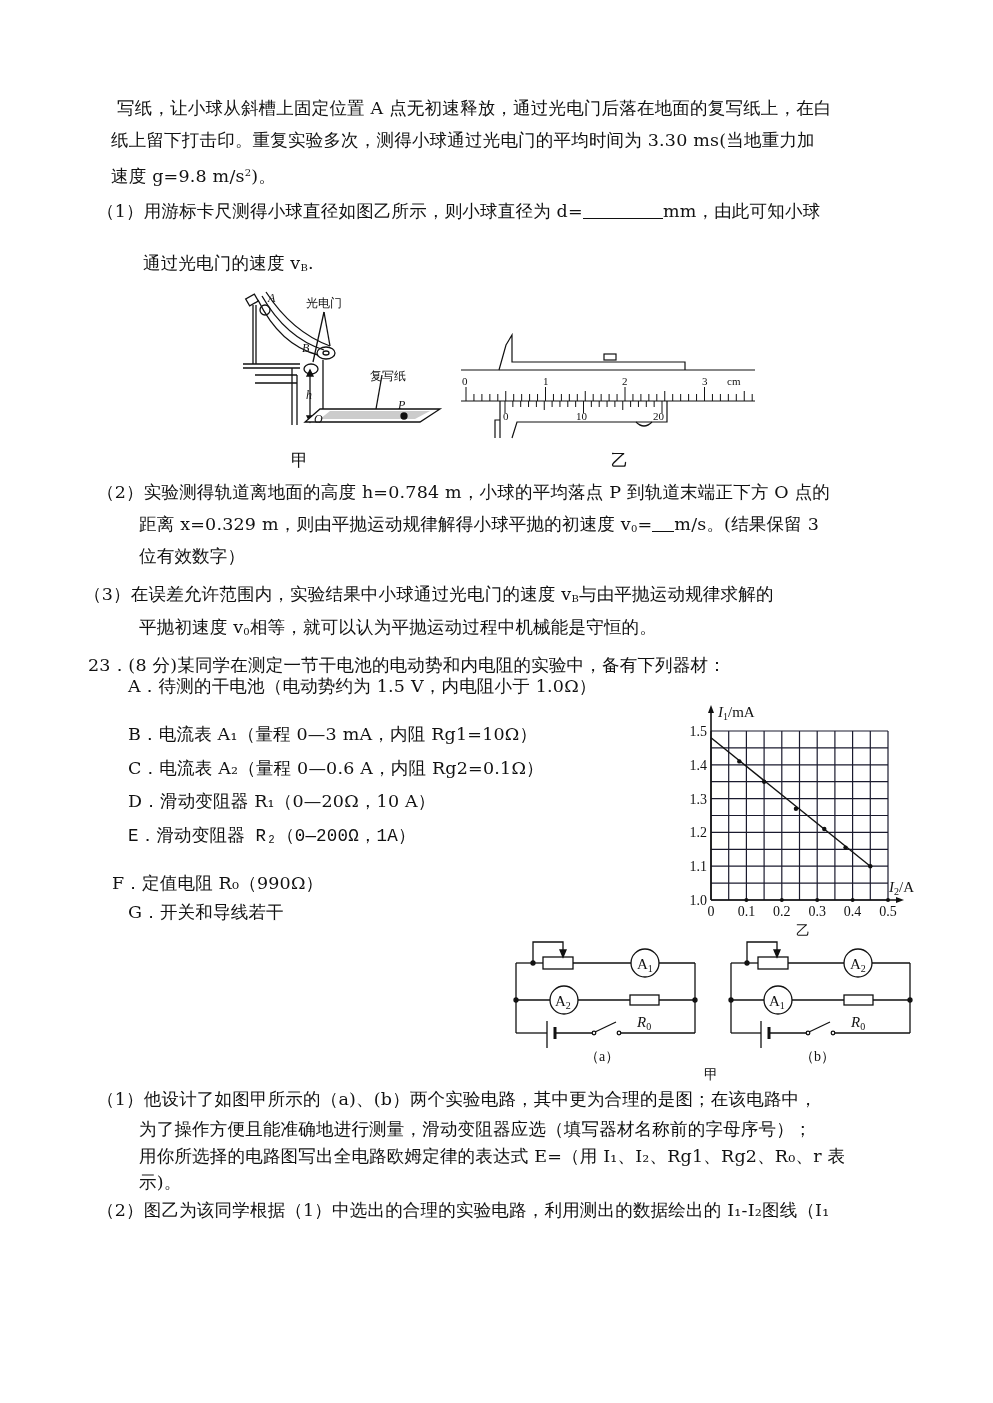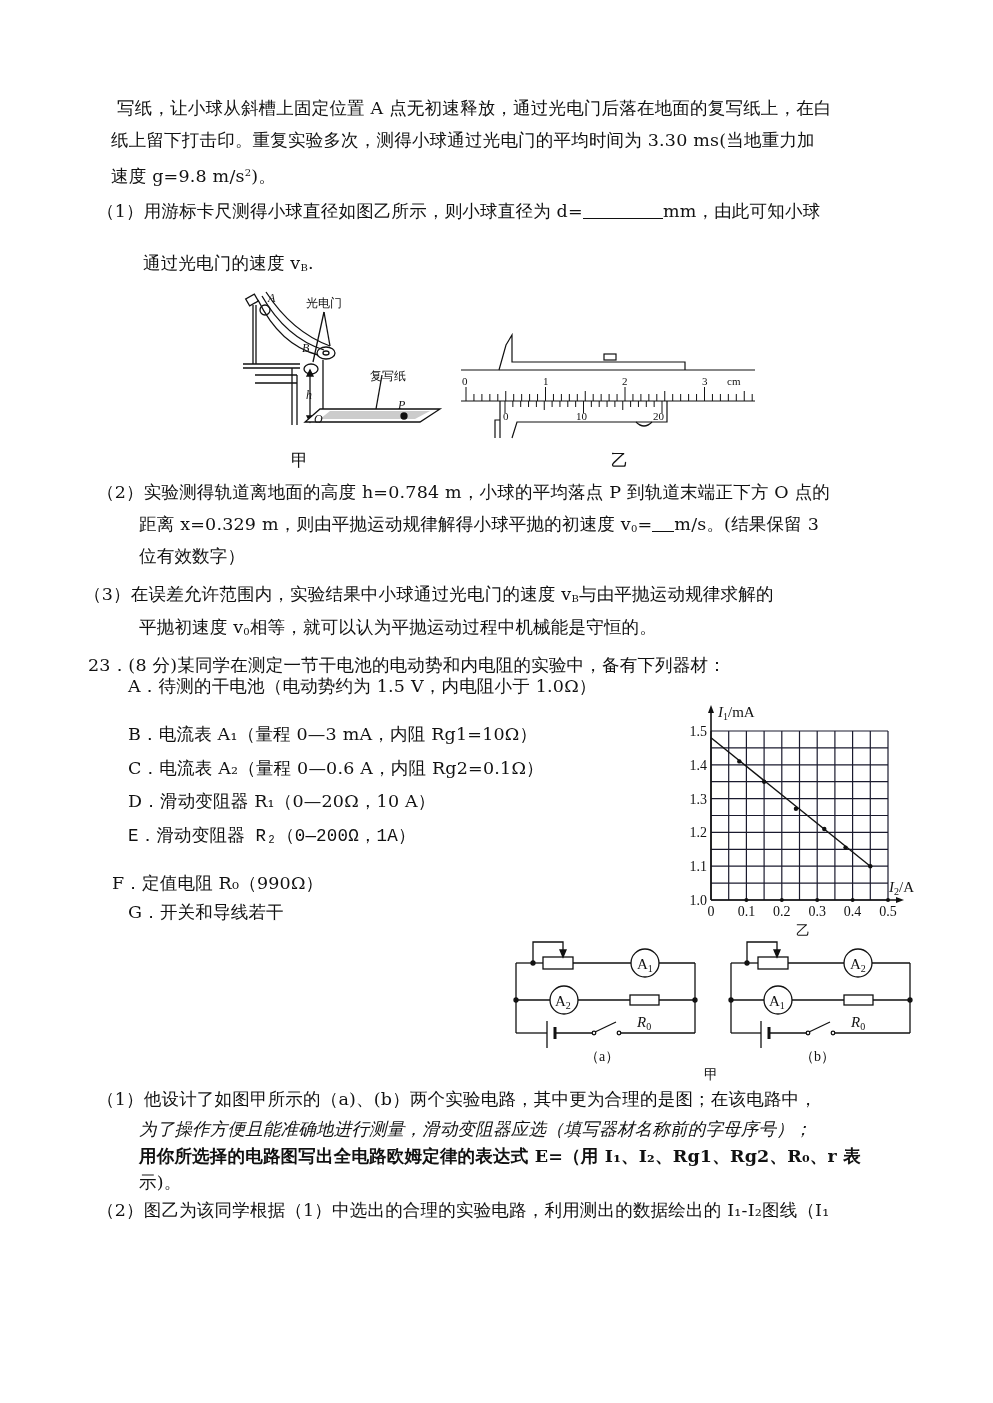--- a/index.html
+++ b/index.html
@@ -306,16 +306,16 @@
     </g>
     <text x="850" y="969" font-size="15"><tspan>A</tspan><tspan font-size="10" dy="3">2</tspan></text>
     <text x="769" y="1006" font-size="15"><tspan>A</tspan><tspan font-size="10" dy="3">1</tspan></text>
     <text x="851" y="1027" font-size="15" font-style="italic"><tspan>R</tspan><tspan font-size="10" dy="3" font-style="normal">0</tspan></text>
     <text x="800" y="1061" font-size="14">（b）</text>
   </svg>
   <div class="fig-label" style="left:704px;top:1066px;font-size:14px;">甲</div>
 </div>
 
 <div class="line" style="left:97px;top:1088px;">（1）他设计了如图甲所示的（a)、(b）两个实验电路，其中更为合理的是图；在该电路中，</div>
-<div class="line" style="left:139px;top:1118px;font-style:italic;">为了操作方便且能准确地进行测量，滑动变阻器应选（填写器材名称前的字母序号）；</div>
-<div class="line" style="left:139px;top:1145px;font-weight:bold;">用你所选择的电路图写出全电路欧姆定律的表达式 E=（用 I₁、I₂、Rg1、Rg2、R₀、r 表</div>
+<div class="line" style="left:139px;top:1118px;">为了操作方便且能准确地进行测量，滑动变阻器应选（填写器材名称前的字母序号）；</div>
+<div class="line" style="left:139px;top:1145px;">用你所选择的电路图写出全电路欧姆定律的表达式 E=（用 I₁、I₂、Rg1、Rg2、R₀、r 表</div>
 <div class="line" style="left:139px;top:1171px;">示)。</div>
 <div class="line" style="left:97px;top:1199px;">（2）图乙为该同学根据（1）中选出的合理的实验电路，利用测出的数据绘出的 I₁-I₂图线（I₁</div>
 
 </body></html>

